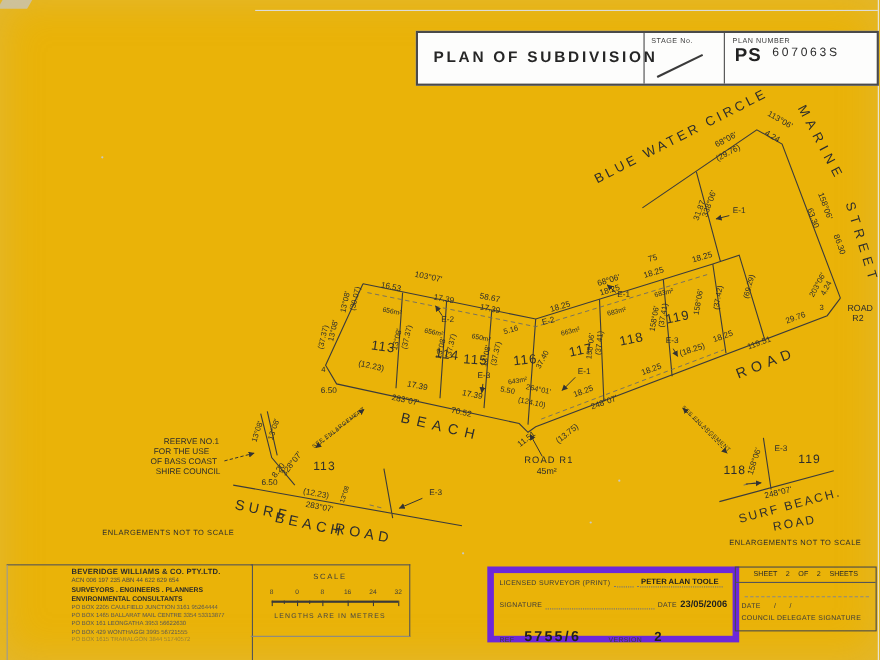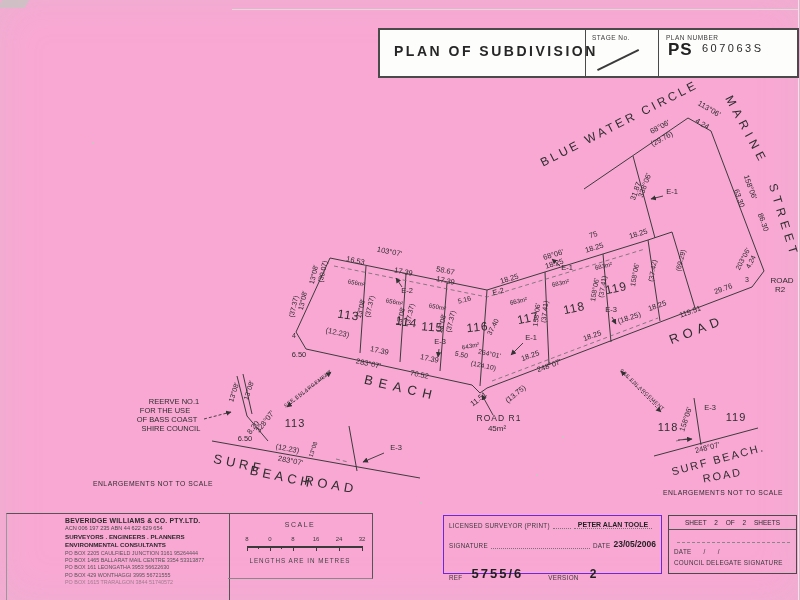--- a/index.html
+++ b/index.html
@@ -1,16 +1,16 @@
 <!DOCTYPE html>
 <html><head>
 <meta charset="utf-8">
 <style>
   html,body{margin:0;padding:0;}
-  .page{position:relative;width:800px;height:600px;background:#f9a8d4;overflow:hidden;
+  .page{position:relative;width:800px;height:600px;background:#eab308;overflow:hidden;
         font-family:"Liberation Sans",sans-serif;color:#2b2b2b;
         box-shadow:inset 0 0 40px rgba(200,200,195,.25);}
   .abs{position:absolute;}
   
   .scan-line-top{left:232px;top:9px;width:566px;height:1px;background:#dcdcd8;}
   .scan-smudge{left:0;top:0;width:27px;height:8px;background:#c6c6c2;opacity:.75;transform:skewX(-30deg);}
   .scan-edge-r{right:1px;top:0;width:1px;height:600px;background:#e8e8e4;}
   .speck{width:2px;height:2px;background:#c9c9c4;border-radius:50%;}
   
   .hdr{left:378px;top:28px;width:417px;height:46px;border:2px solid #4a4a4a;background:#fdfdfc;}
@@ -38,21 +38,21 @@
   .sb-bar{position:absolute;left:19px;top:32px;width:115px;height:1.5px;background:#3a3a3a;}
   .sb-tick{position:absolute;top:0;width:1px;height:5px;background:#3a3a3a;}
   .sb-mtick{position:absolute;top:0;width:1px;height:3px;background:#3a3a3a;}
   .sb-lab{position:absolute;top:-10px;font-size:6px;color:#3a3a3a;transform:translateX(-50%);}
   .sb-note{position:absolute;left:0;top:43px;width:100%;text-align:center;font-size:6.3px;letter-spacing:1px;color:#444;}
   .tb-orig{left:383px;top:515px;width:60px;height:57px;border:1px solid #4a4a4a;}
   .tb-orig .oh{position:absolute;left:0;top:2px;width:100%;text-align:center;font-size:6.3px;letter-spacing:.5px;border-bottom:1px solid #666;padding-bottom:2px;}
   .tb-orig .vdiv{position:absolute;left:27px;top:12px;width:1px;bottom:0;background:#666;}
   .tb-orig .cl{position:absolute;font-size:5.8px;color:#3d3d3d;text-align:center;}
   .tb-orig .cv{position:absolute;font-size:7.5px;font-weight:600;color:#222;}
-  .tb-surv{left:443px;top:515px;width:217px;height:57px;border:1px solid #6d28d9;font-size:6.3px;}
+  .tb-surv{left:443px;top:515px;width:217px;height:57px;border:6px solid #6d28d9;font-size:6.3px;}
   .tb-surv .row{position:absolute;left:5px;right:5px;}
   .dotted{border-bottom:1px dotted #777;flex:1;height:7px;}
   .tb-council{left:668px;top:515px;width:127px;height:57px;border:1px solid #4a4a4a;}
   .flexr{display:flex;align-items:flex-end;gap:3px;}
   .small-cap{font-size:6.3px;color:#3a3a3a;letter-spacing:.3px;}
   .hand{font-weight:600;color:#1f1f1f;}
 </style>
 </head>
 <body>
 

